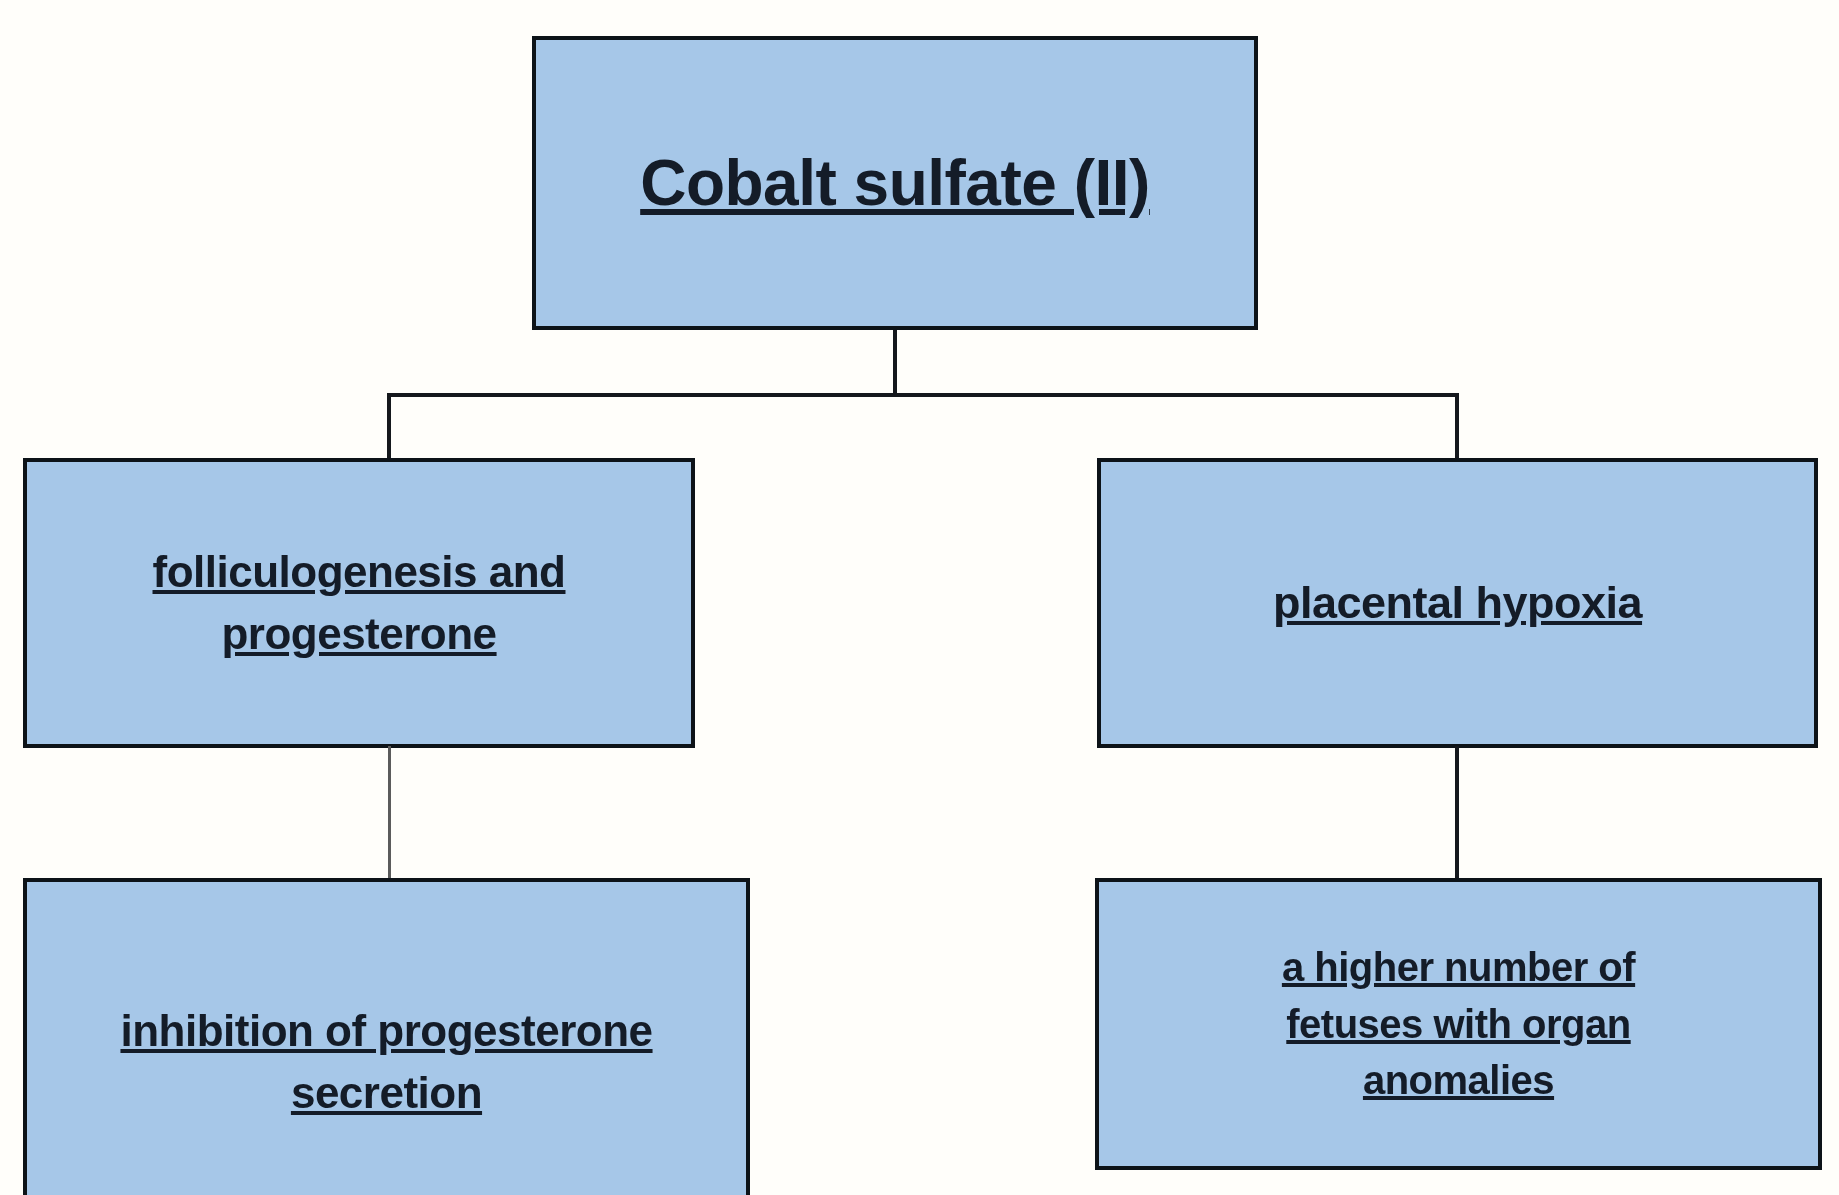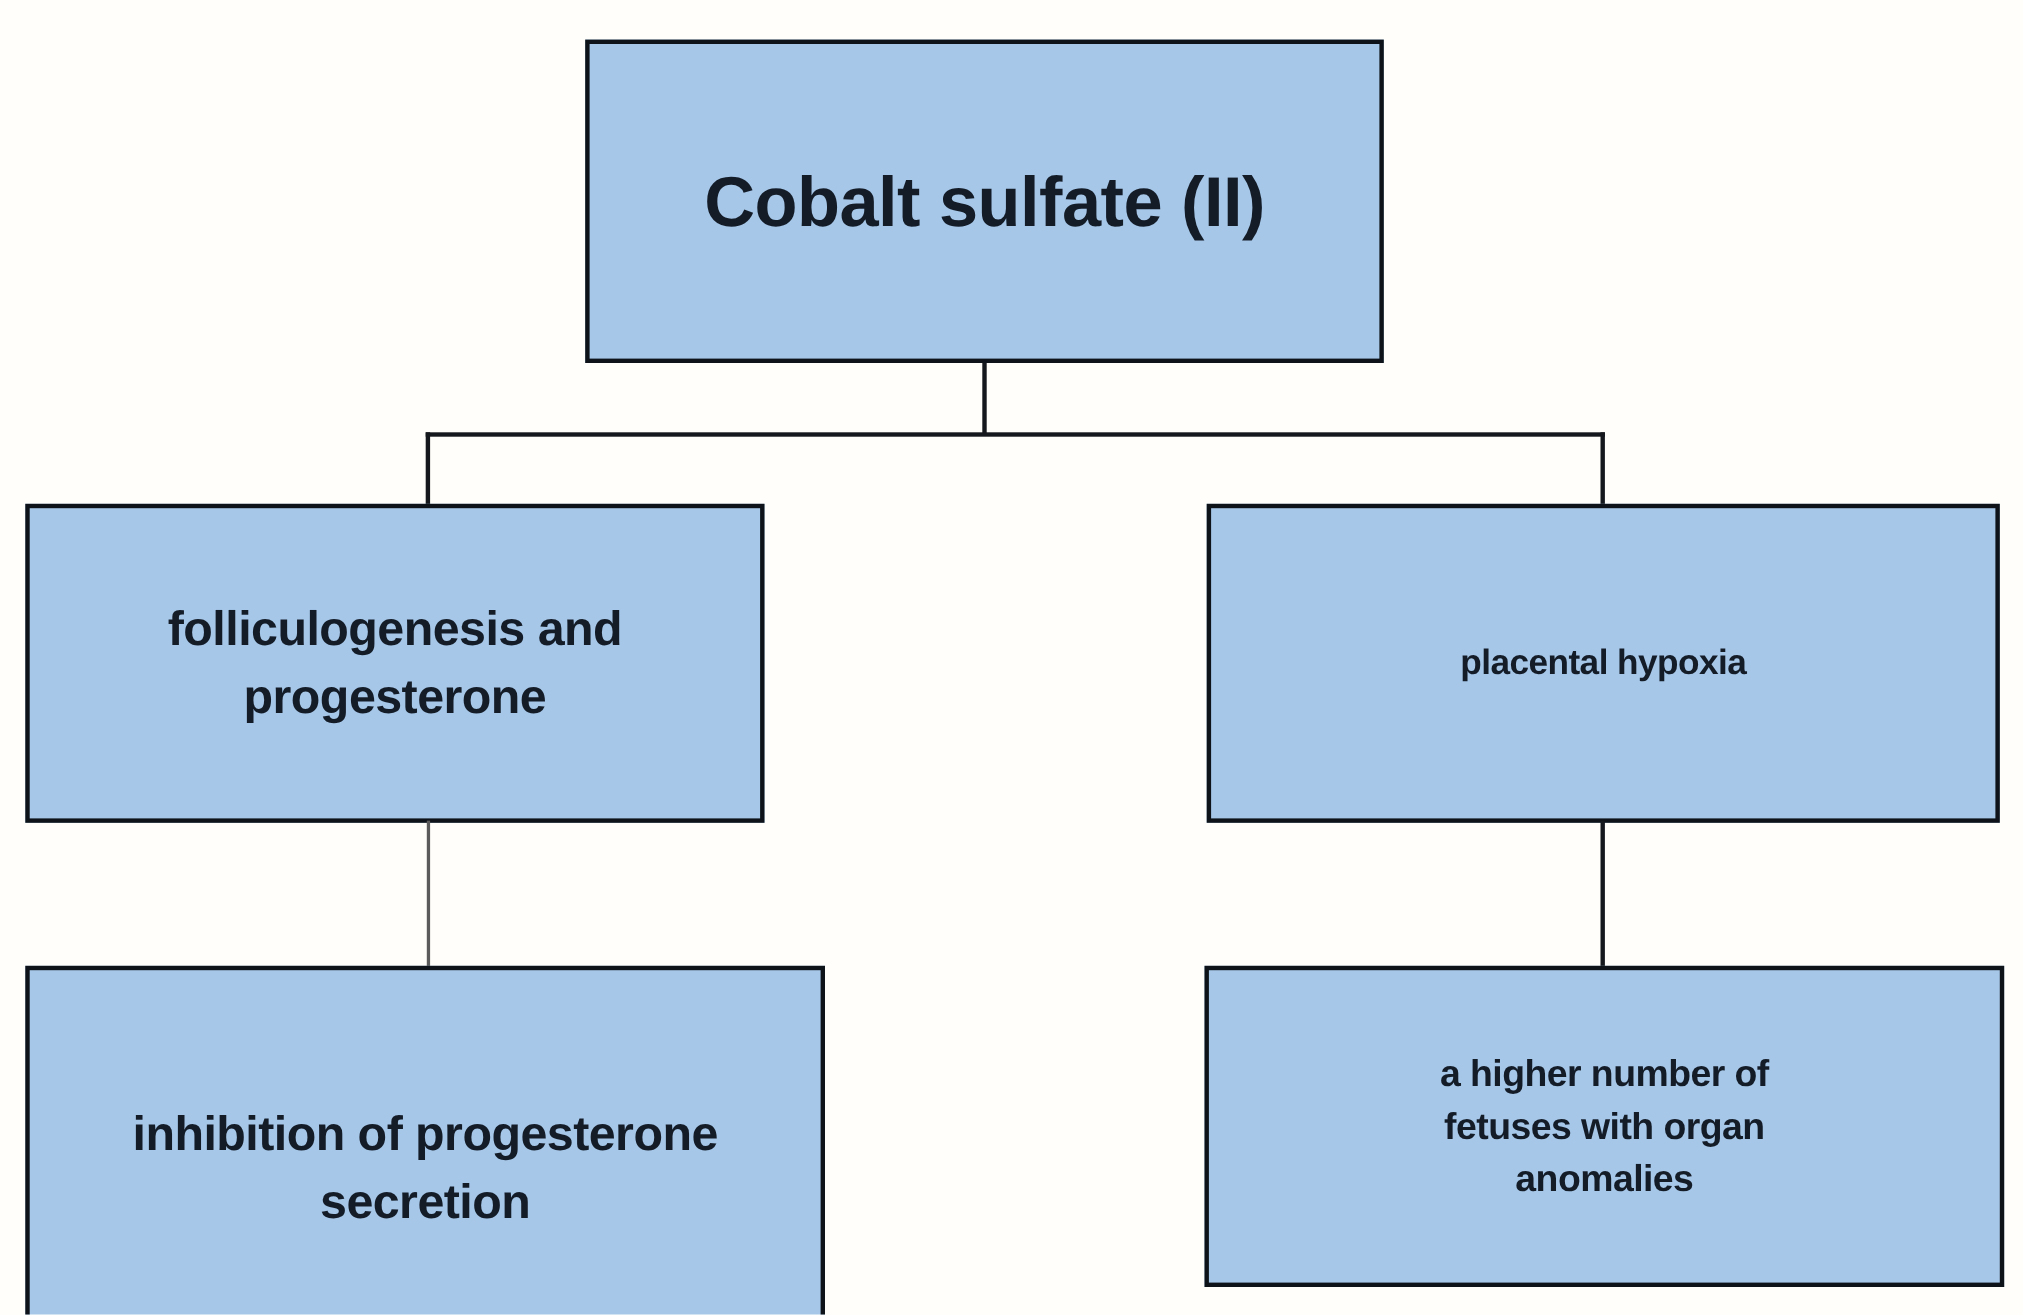--- a/index.html
+++ b/index.html
@@ -31,26 +31,27 @@
     font-weight: bold;
     display: flex;
     align-items: center;
     justify-content: center;
     text-align: center;
   }
   .node .label {
     white-space: pre-line;
     letter-spacing: -0.5px;
     line-height: 1.42;
+    text-decoration: underline;
   }
   .root-node  { left: 532px;  top: 36px;  width: 726px; height: 294px; font-size: 64px; }
   .mid-left   { left: 23px;   top: 458px; width: 672px; height: 290px; font-size: 44px; }
-  .mid-right  { left: 1097px; top: 458px; width: 721px; height: 290px; font-size: 32px; }
+  .mid-right  { left: 1097px; top: 458px; width: 721px; height: 290px; font-size: 45px; }
   .leaf-left  { left: 23px;   top: 878px; width: 727px; height: 368px; font-size: 44px; }
-  .leaf-right { left: 1095px; top: 878px; width: 727px; height: 292px; font-size: 34px; }
+  .leaf-right { left: 1095px; top: 878px; width: 727px; height: 292px; font-size: 40px; }
   .edge {
     position: absolute;
     background: var(--line);
   }
   .edge-root-stem   { left: 893px;  top: 330px; width: 4px;    height: 64px; }
   .edge-branch-h    { left: 387px;  top: 393px; width: 1072px; height: 4px;  }
   .edge-drop-left   { left: 387px;  top: 393px; width: 4px;    height: 66px; }
   .edge-drop-right  { left: 1455px; top: 393px; width: 4px;    height: 66px; }
   .edge-left-lower  { left: 388px;  top: 746px; width: 3px;    height: 134px; background: var(--line-gray); }
   .edge-right-lower { left: 1455px; top: 746px; width: 4px;    height: 134px; }

